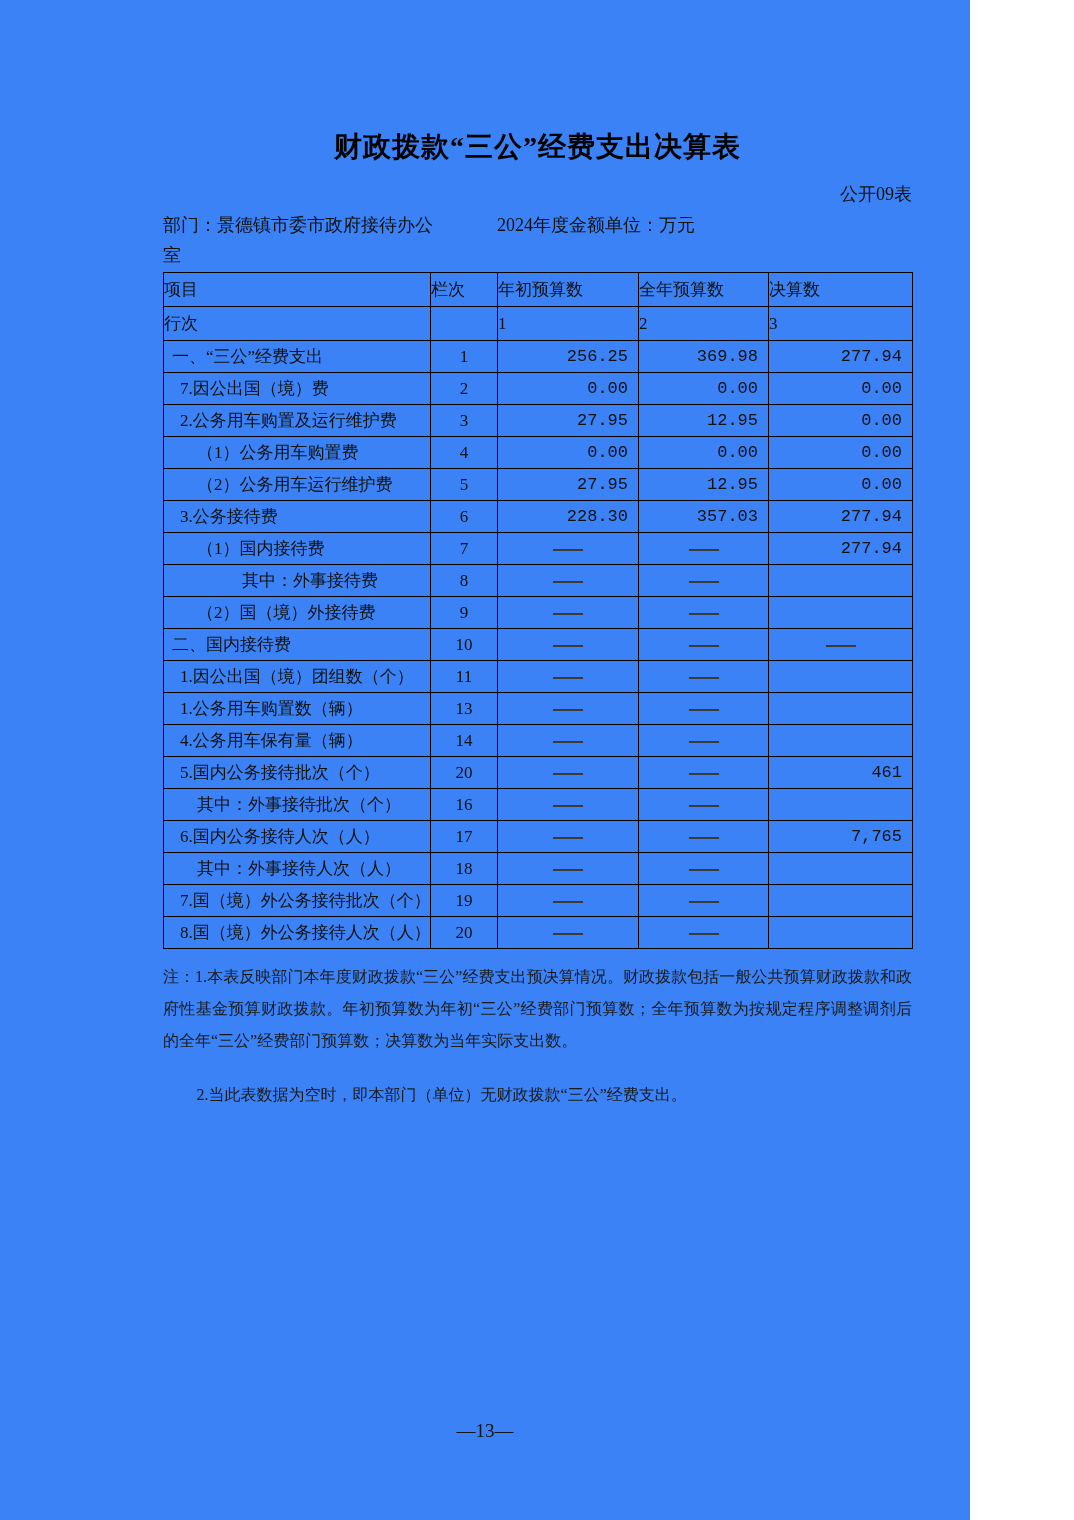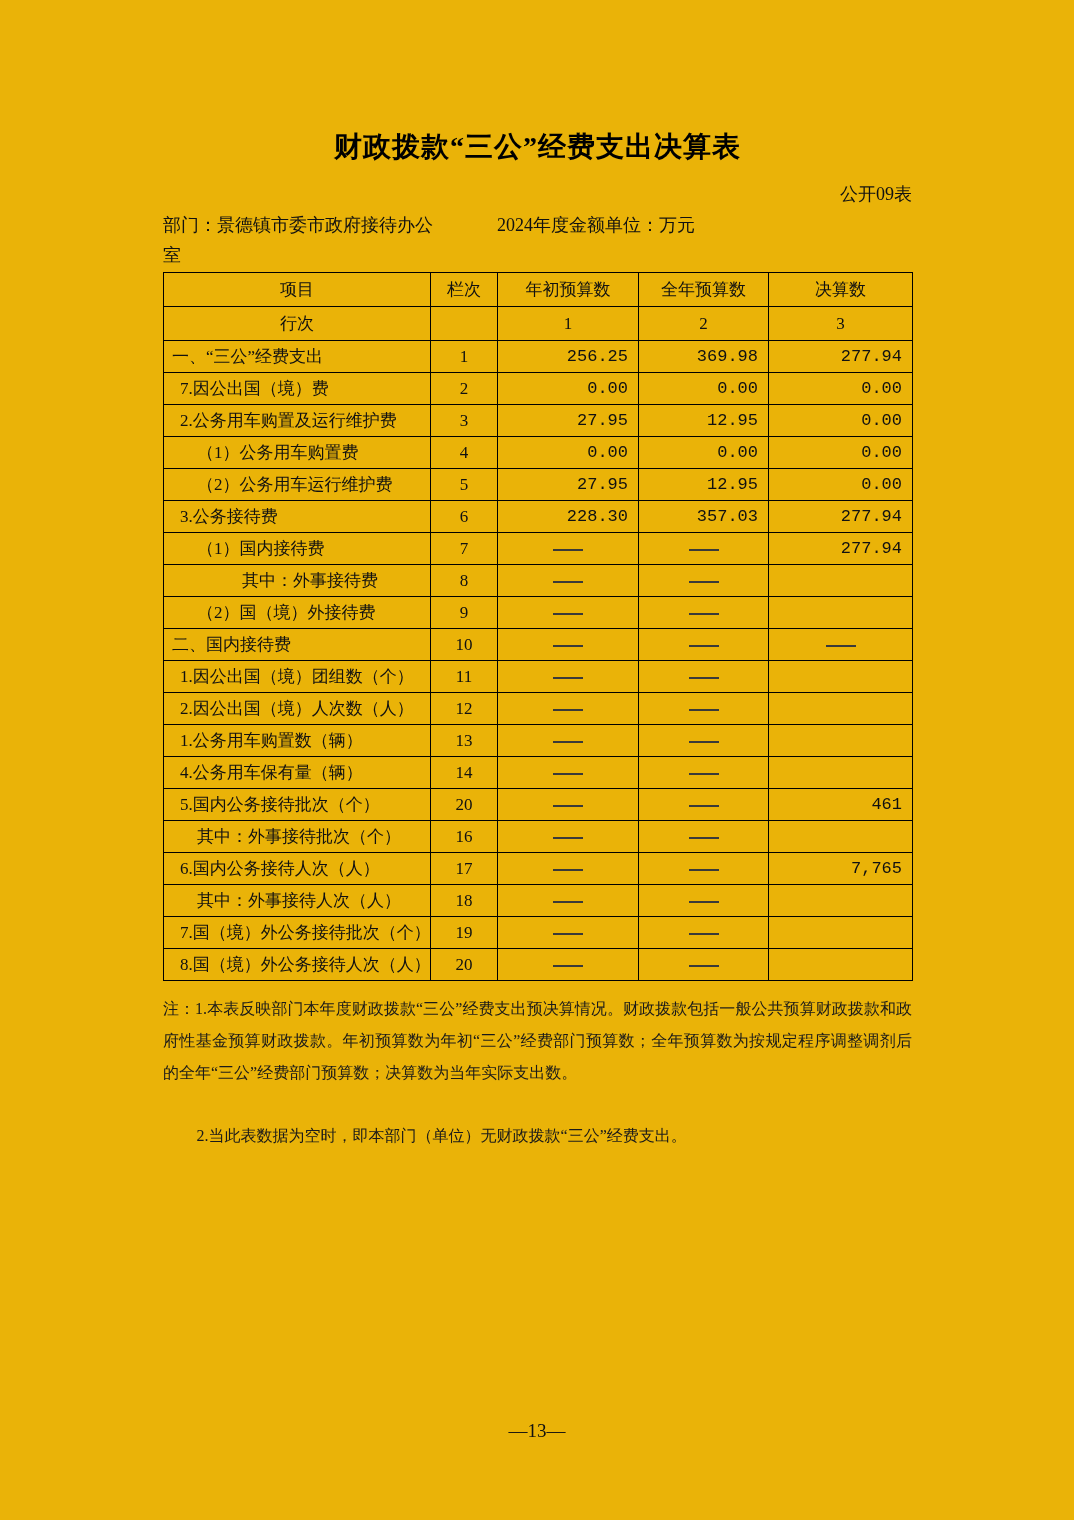--- a/index.html
+++ b/index.html
@@ -3,23 +3,23 @@
 <meta charset="utf-8">
 <style>
   * { margin: 0; padding: 0; box-sizing: border-box; }
   html, body { background: #ffffff; }
   body {
     font-family: "Liberation Serif", "DejaVu Serif", serif;
     color: #111;
   }
   .page {
     position: relative;
-    width: 1074px;
+    width: 970px;
     height: 1520px;
-    background: #eab308;
+    background: #3b82f6;
     overflow: hidden;
   }
   .content {
     margin-left: 163px;
     width: 749px;
   }
   .doc-title {
     padding-top: 128px;
     text-align: center;
     font-size: 28px;
@@ -59,21 +59,21 @@
   table.fiscal col.col-final { width: 144px; }
   table.fiscal th, table.fiscal td {
     border: 1px solid #000;
     height: 32px;
     font-size: 17px;
     font-weight: normal;
     vertical-align: middle;
     overflow: hidden;
     white-space: nowrap;
   }
-  table.fiscal tr.hdr th { text-align: center; height: 34px; }
+  table.fiscal tr.hdr th { text-align: left; height: 34px; }
   .c-item { text-align: left; }
   .c-line { text-align: center; }
   .c-num  { text-align: right; padding-right: 10px; font-family: Liberation Mono, monospace; }
   .c-dash { text-align: center; }
   .c-empty { }
   .indent-1 { padding-left: 8px; }
   .indent-2 { padding-left: 16px; }
   .indent-3 { padding-left: 33px; }
   .indent-4 { padding-left: 78px; font-family: Liberation Serif, serif; }
   .dash-line {
@@ -83,21 +83,21 @@
     background: #3a3a3a;
     vertical-align: middle;
   }
   .notes {
     margin-top: 12px;
     font-size: 16px;
     line-height: 32px;
     color: #1a1a1a;
   }
   .note-1 { text-align: justify; }
-  .note-2 { margin-top: 31px; text-indent: 2.1em; }
+  .note-2 { margin-top: 22px; text-indent: 2.1em; }
   .page-footer {
     position: absolute;
     left: 0;
     right: 0;
     bottom: 78px;
     text-align: center;
     font-size: 19px;
     color: #111;
   }
 </style>
@@ -212,27 +212,20 @@
             <td class="c-dash"><span class="dash-line"></span></td>
           </tr>
           <tr>
             <td class="c-item indent-2">1.因公出国（境）团组数（个）</td>
             <td class="c-line">11</td>
             <td class="c-dash"><span class="dash-line"></span></td>
             <td class="c-dash"><span class="dash-line"></span></td>
             <td class="c-empty"></td>
           </tr>
           <tr>
-            <td class="c-item indent-2">2.因公出国（境）人次数（人）</td>
-            <td class="c-line">12</td>
-            <td class="c-dash"><span class="dash-line"></span></td>
-            <td class="c-dash"><span class="dash-line"></span></td>
-            <td class="c-empty"></td>
-          </tr>
-          <tr>
             <td class="c-item indent-2">1.公务用车购置数（辆）</td>
             <td class="c-line">13</td>
             <td class="c-dash"><span class="dash-line"></span></td>
             <td class="c-dash"><span class="dash-line"></span></td>
             <td class="c-empty"></td>
           </tr>
           <tr>
             <td class="c-item indent-2">4.公务用车保有量（辆）</td>
             <td class="c-line">14</td>
             <td class="c-dash"><span class="dash-line"></span></td>

